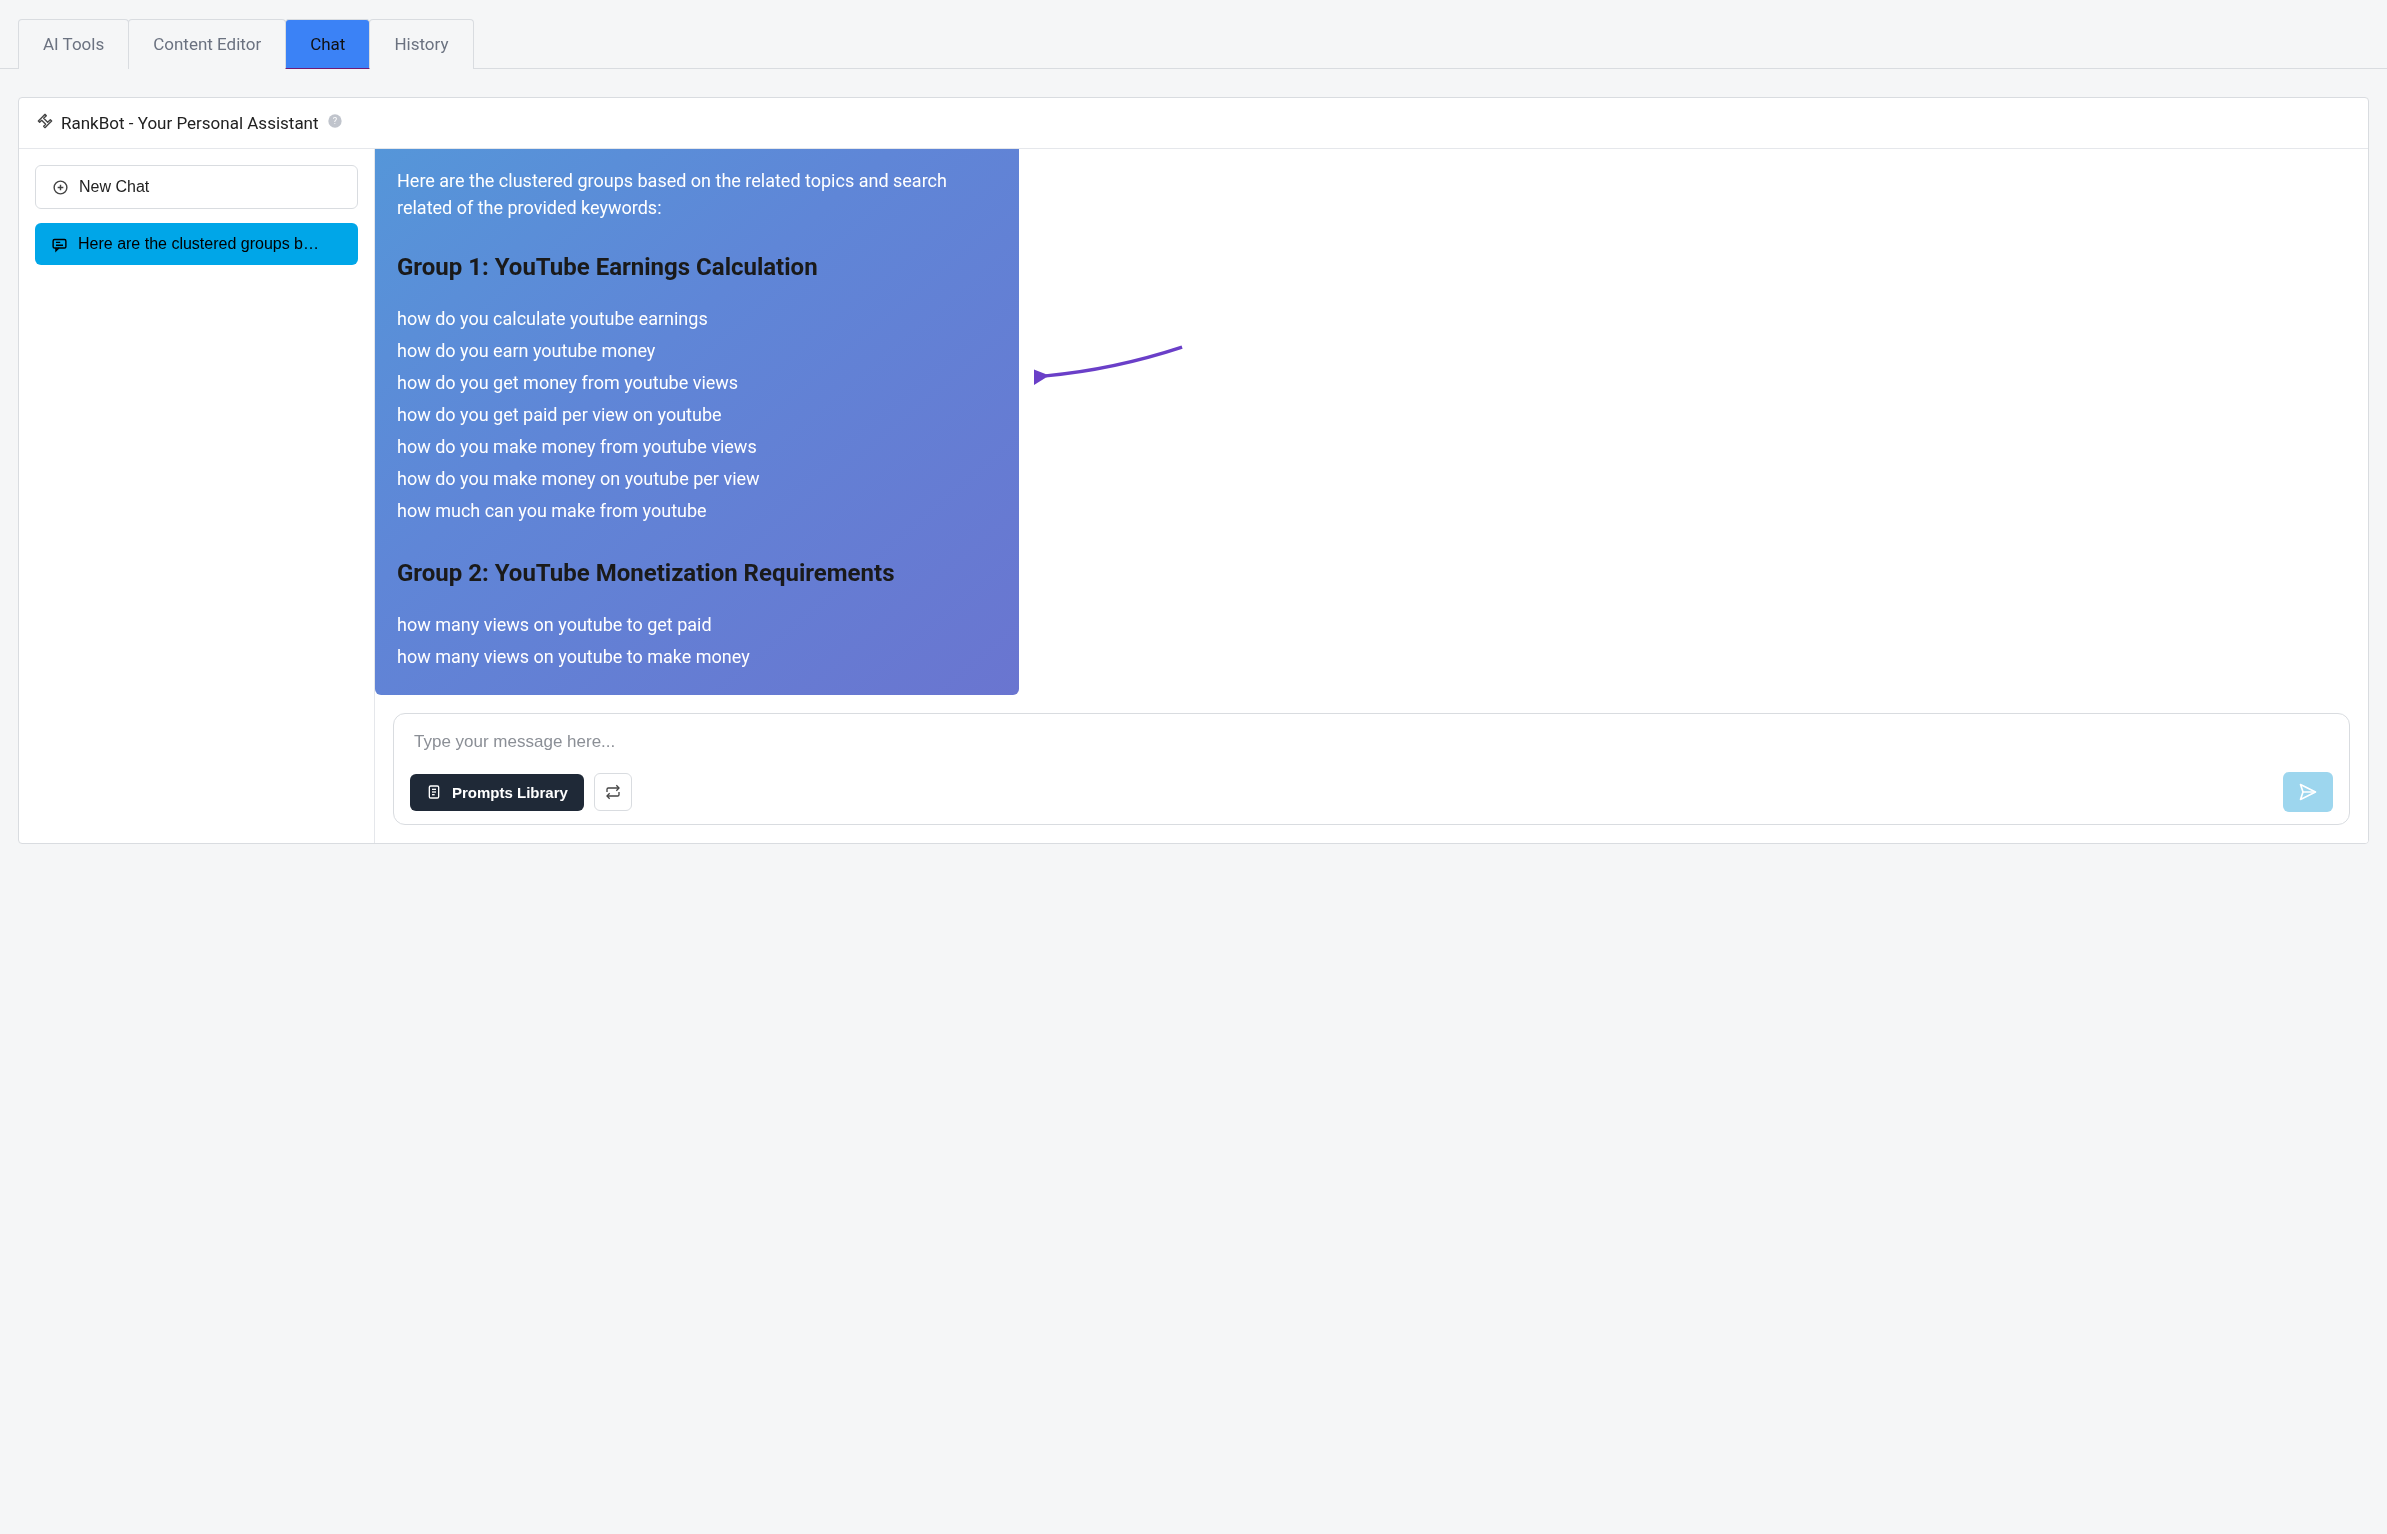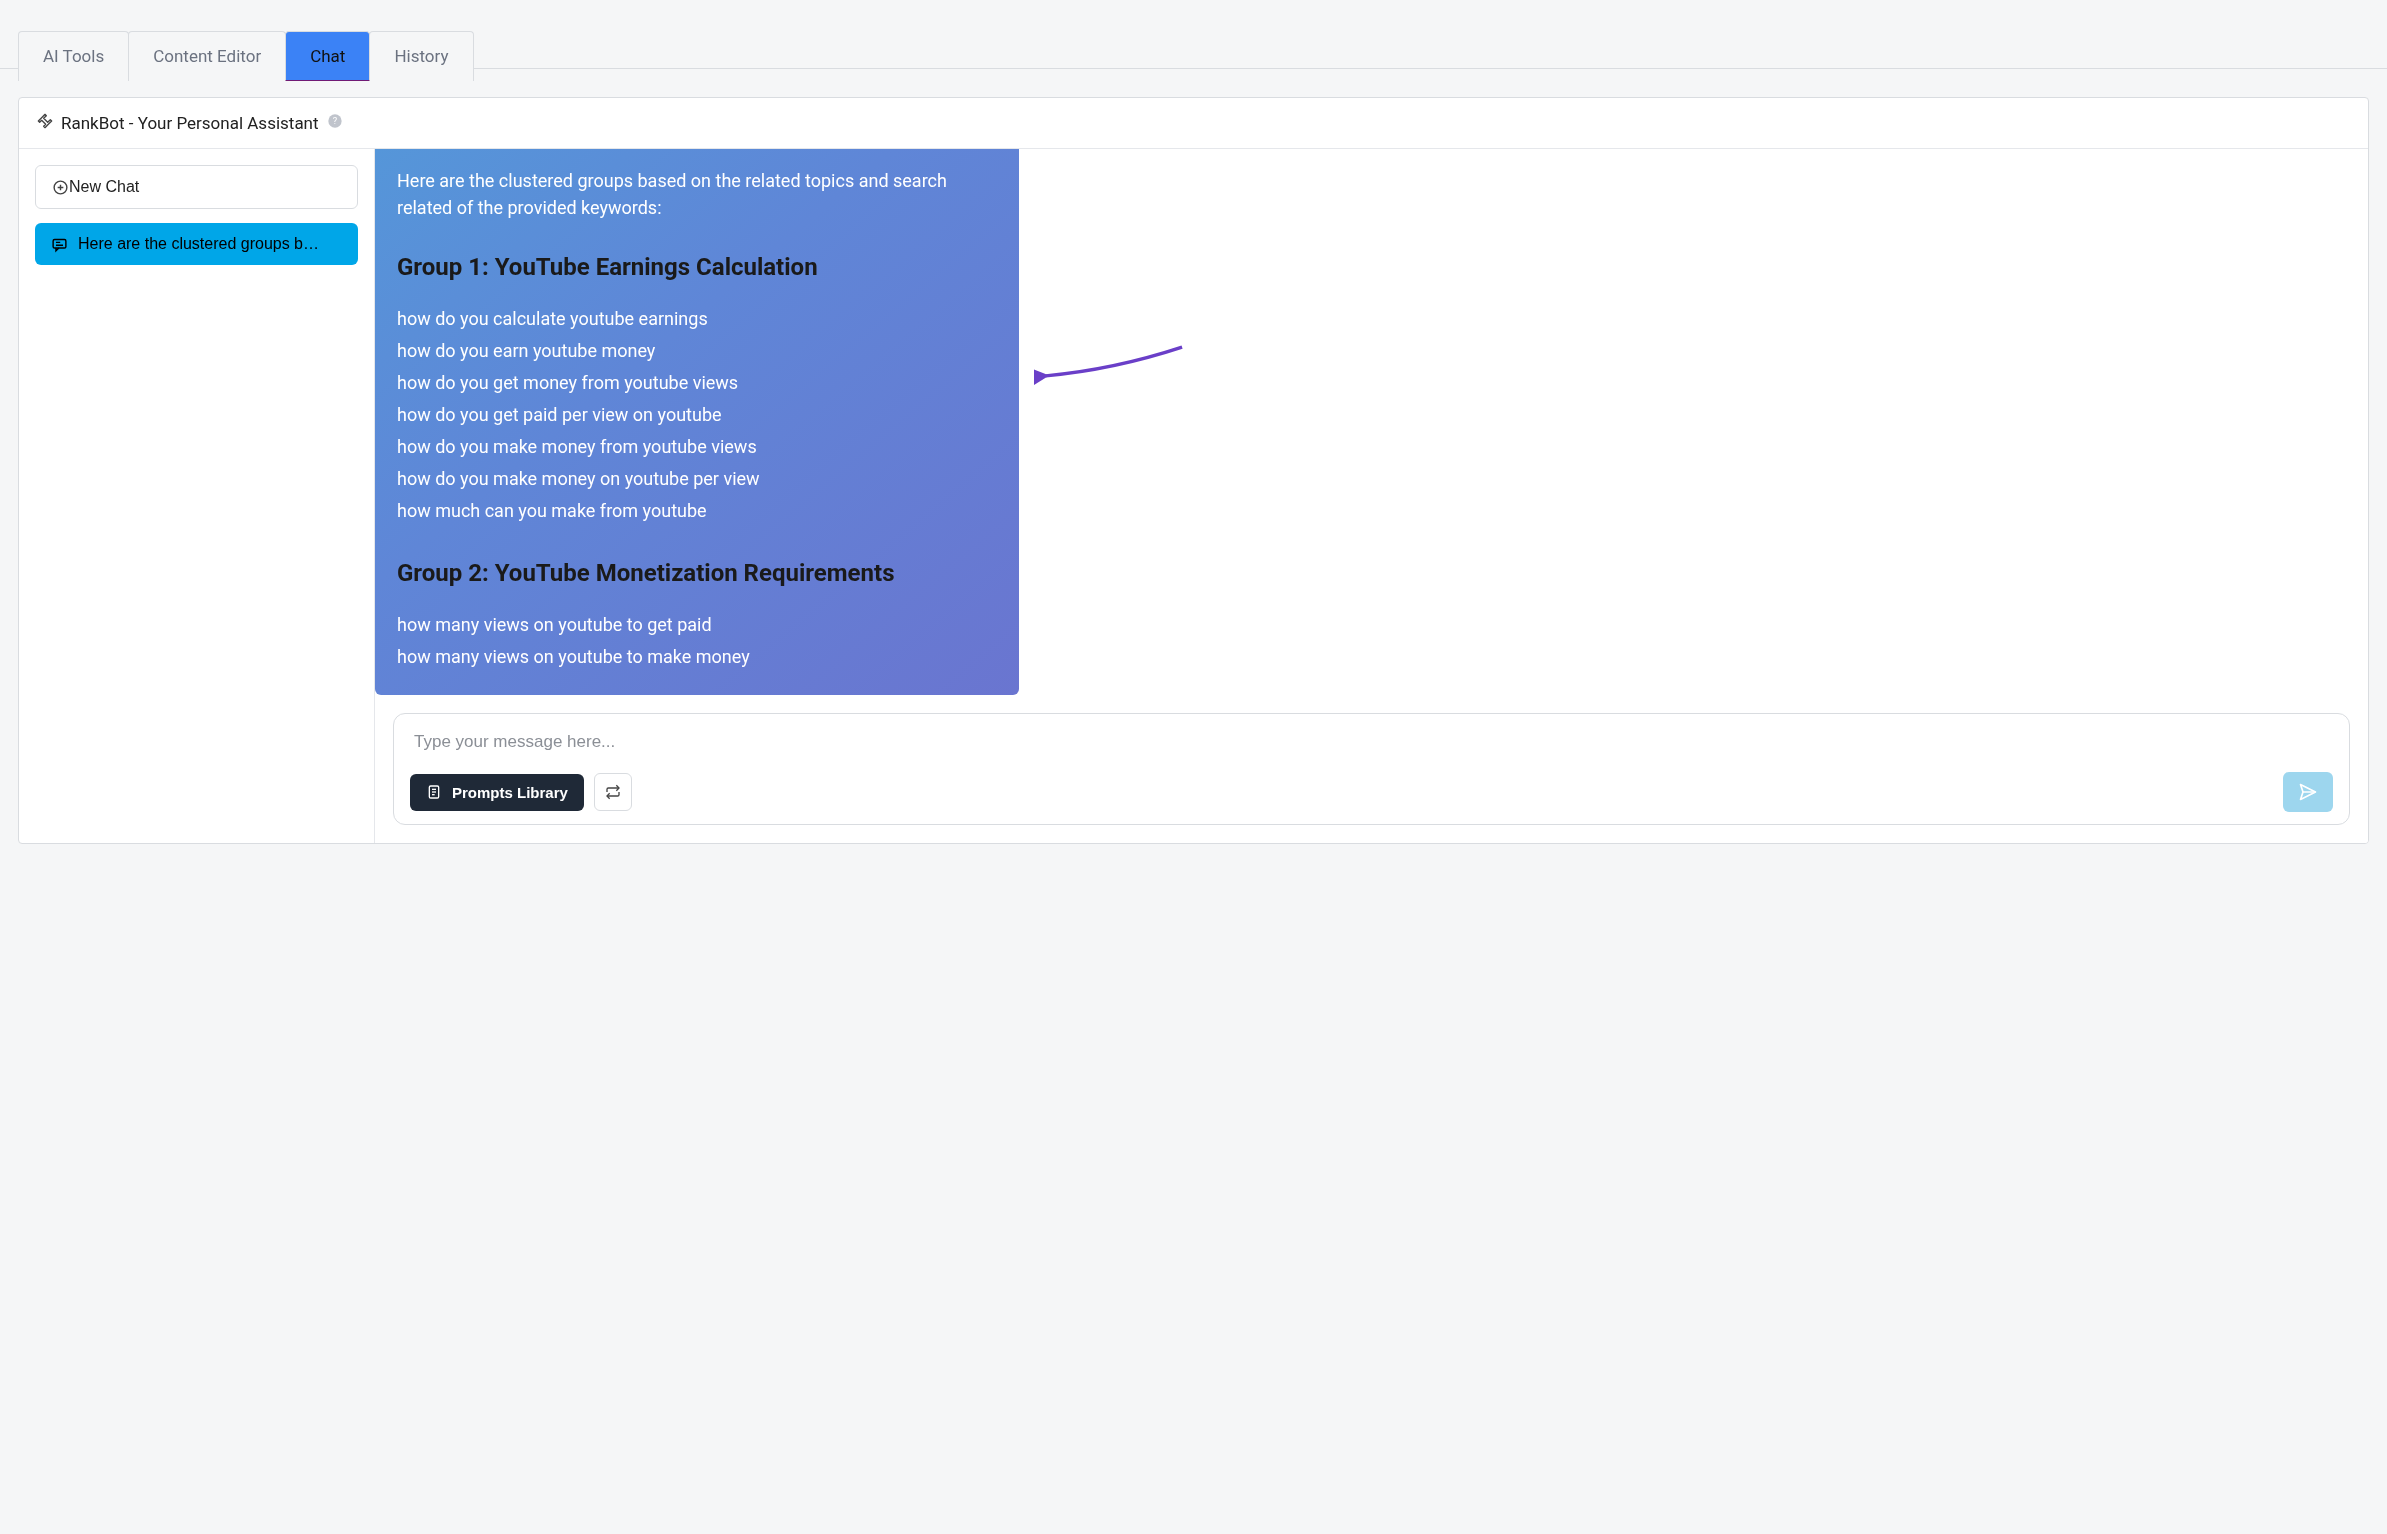--- a/index.html
+++ b/index.html
@@ -18,21 +18,21 @@
       padding: 14px 24px;
       font-size: 17px;
       color: #6b7280;
       background: #f5f6f7;
       border: 1px solid #d9dce0;
       border-bottom: none;
       border-radius: 4px 4px 0 0;
       margin-right: -1px;
       cursor: pointer;
       position: relative;
-      top: 13px;
+      top: 1px;
     }
     .tab.active {
       background: #3b82f6;
       color: #111;
       border-bottom: 1px solid #701a75;
       z-index: 2;
     }
     .page-wrap {
       padding: 28px 18px 18px 18px;
     }
@@ -62,20 +62,21 @@
       width: 356px;
       border-right: 1px solid #e5e7eb;
       padding: 16px;
       display: flex;
       flex-direction: column;
       gap: 14px;
     }
     .btn-newchat {
       display: flex;
       align-items: center;
+      gap: 10px;
       width: 100%;
       padding: 12px 16px;
       font-size: 16px;
       background: #fff;
       border: 1px solid #d9dce0;
       border-radius: 6px;
       cursor: pointer;
       color: #222;
     }
     .btn-newchat svg { width: 17px; height: 17px; color: #444; }

